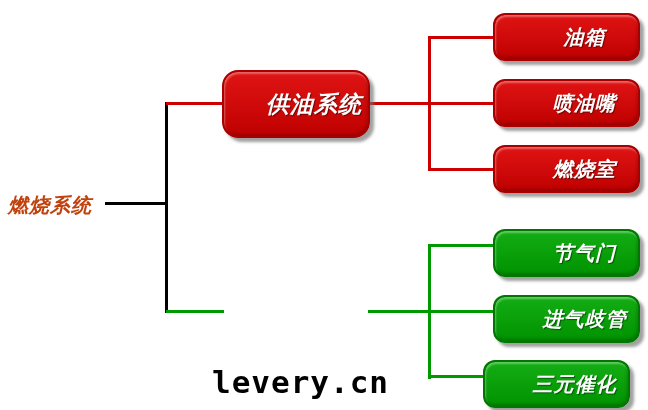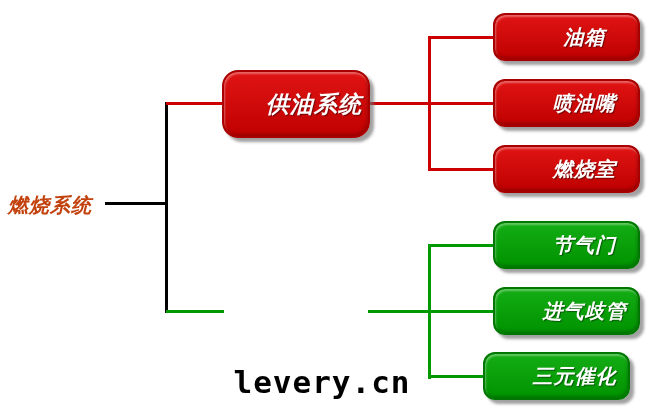--- a/index.html
+++ b/index.html
@@ -55,20 +55,21 @@
     box-shadow: 4px 4px 3px rgba(110,110,110,0.65),
                 inset 1px 2px 2px rgba(255,255,255,0.35),
                 inset -1px -2px 3px rgba(80,0,0,0.35);
   }
   .node.green {
     background: linear-gradient(180deg, var(--green-top, #14ad14) 0%, var(--green-bot, #009300) 100%);
     border: 2px solid #007700;
     box-shadow: 4px 4px 3px rgba(110,110,110,0.65),
                 inset 1px 2px 2px rgba(255,255,255,0.35),
                 inset -1px -2px 3px rgba(0,60,0,0.35);
+    margin-top: 8px;
   }
   .node span {
     text-shadow: 1px 1px 1px rgba(0,0,0,0.45);
     letter-spacing: 1px;
     white-space: nowrap;
   }
 
   
   .root-label {
     position: absolute;
@@ -82,21 +83,20 @@
     letter-spacing: 1px;
     white-space: nowrap;
   }
 
   
   .watermark {
     position: absolute;
     left: 212px;
     top: 364px;
     width: 220px;
-    text-align: center;
     font-family: "DejaVu Sans Mono", monospace;
     font-weight: bold;
     font-size: 31px;
     color: #000000;
     letter-spacing: 1px;
     font-style: normal;
   }
 </style>
 </head>
 <body>

